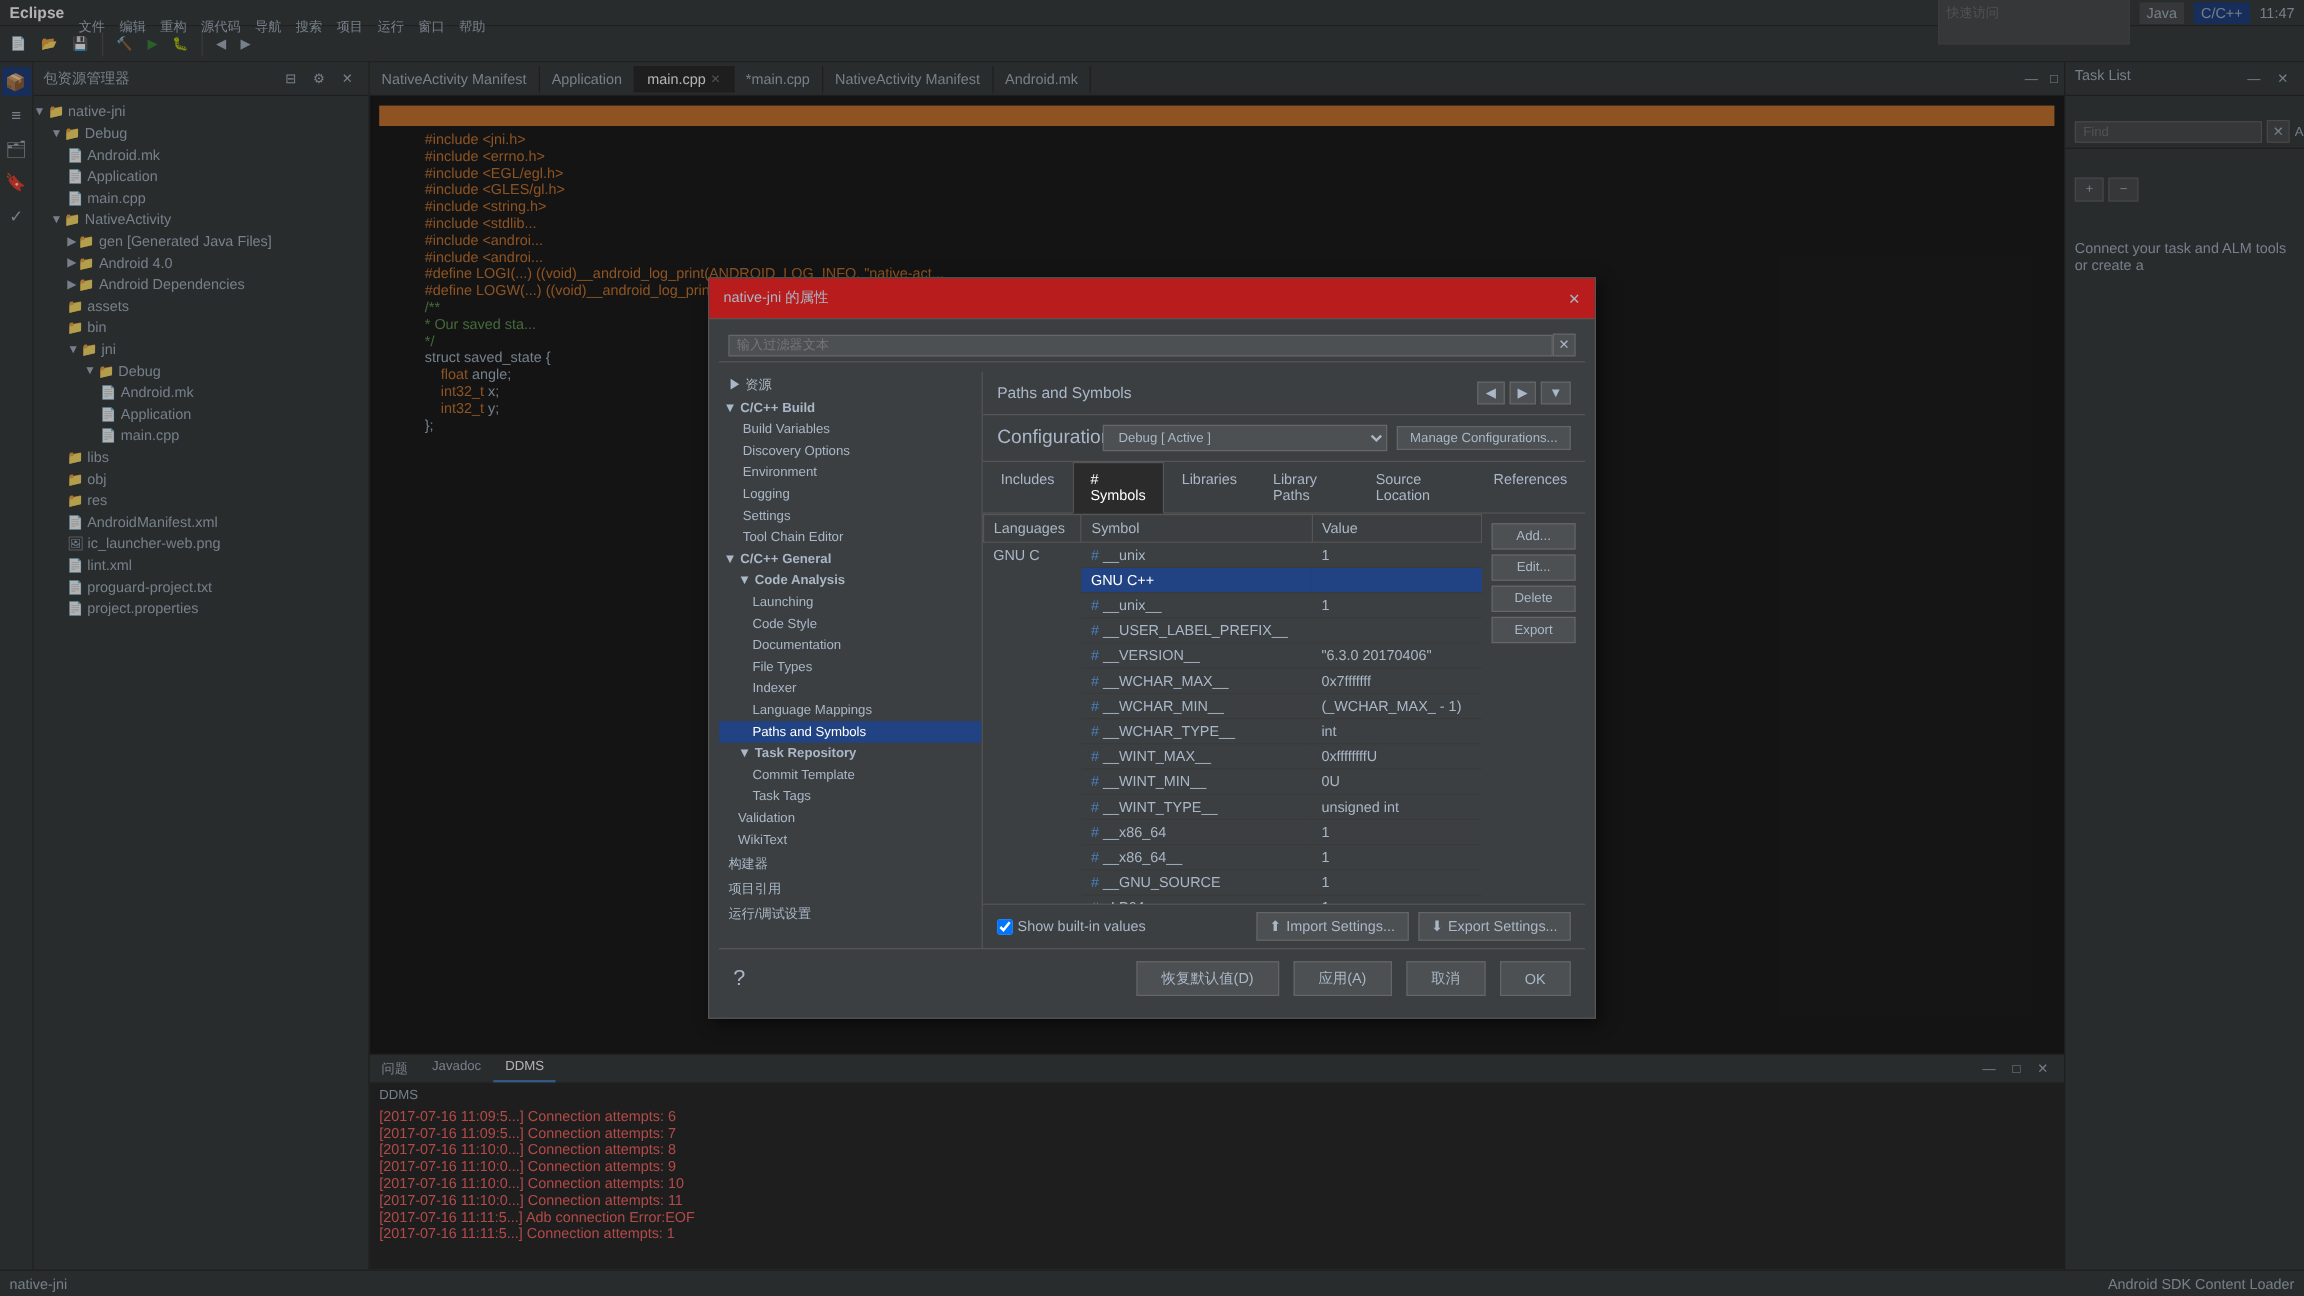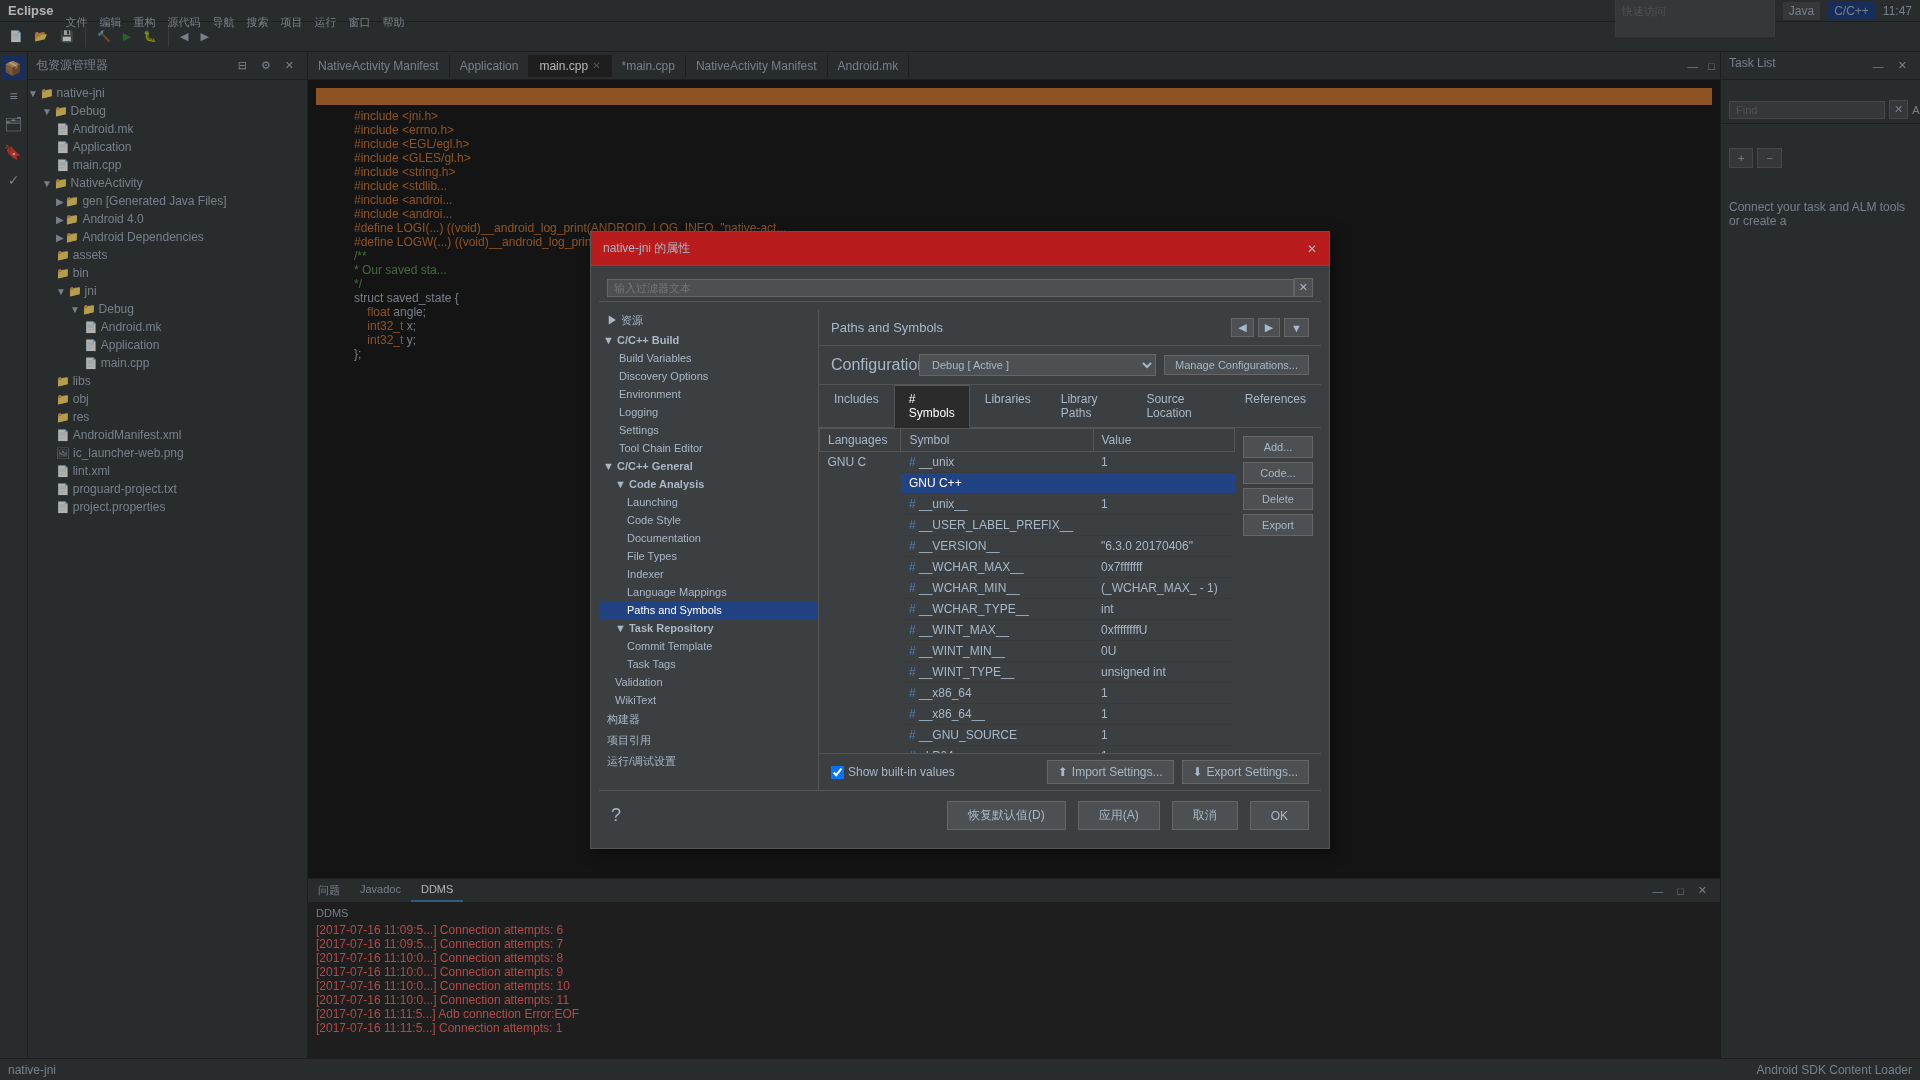--- a/index.html
+++ b/index.html
@@ -599,21 +599,21 @@
                     <td><span style="color:#4a7ebb;">#</span> _LP64</td>
                     <td>1</td>
                   </tr>
 
                 </tbody>
               </table>
             </div>
 
             <div class="table-actions">
               <button class="table-btn">Add...</button>
-              <button class="table-btn">Code...</button>
+              <button class="table-btn">Edit...</button>
               <button class="table-btn">Delete</button>
               <button class="table-btn">Export</button>
             </div>
           </div>
 
           <div class="bottom-row">
             <label class="checkbox-label">
               <input type="checkbox" checked="" style="">
               <span>Show built-in values</span>
             </label>

